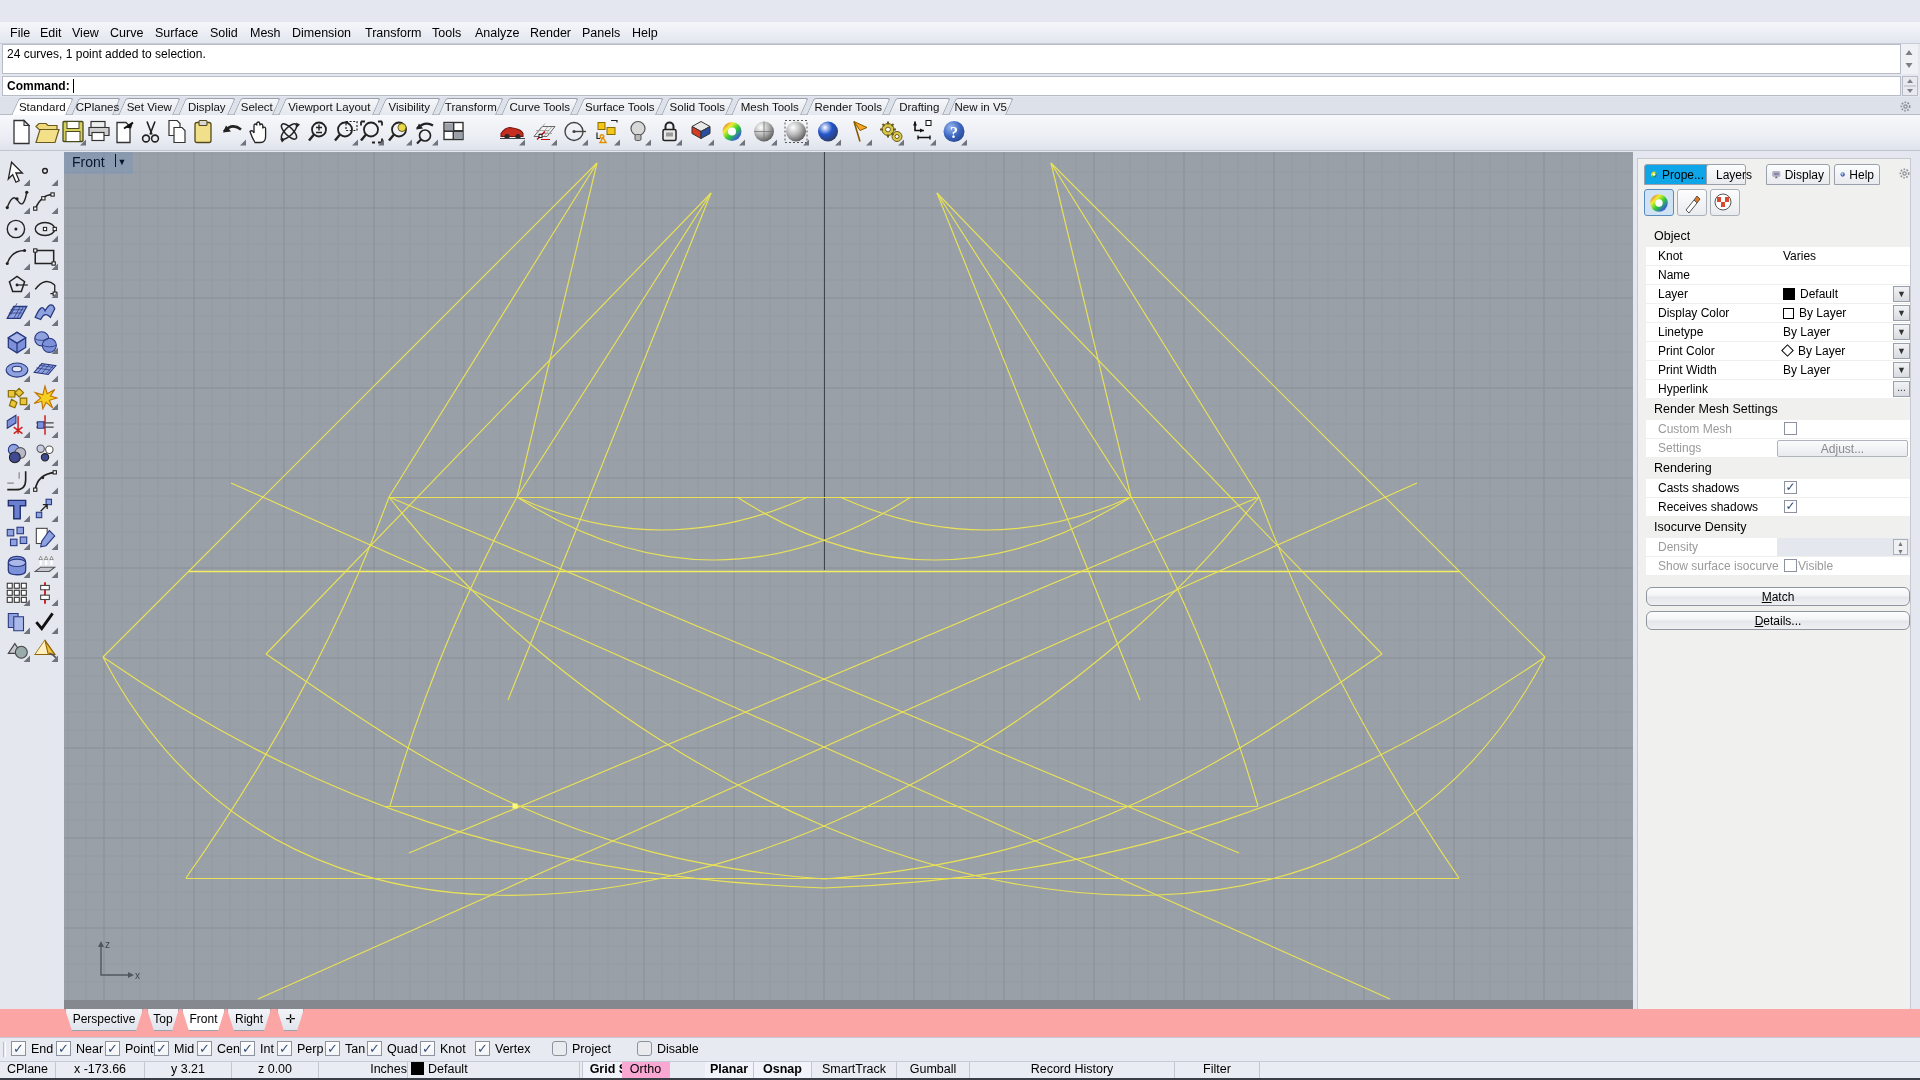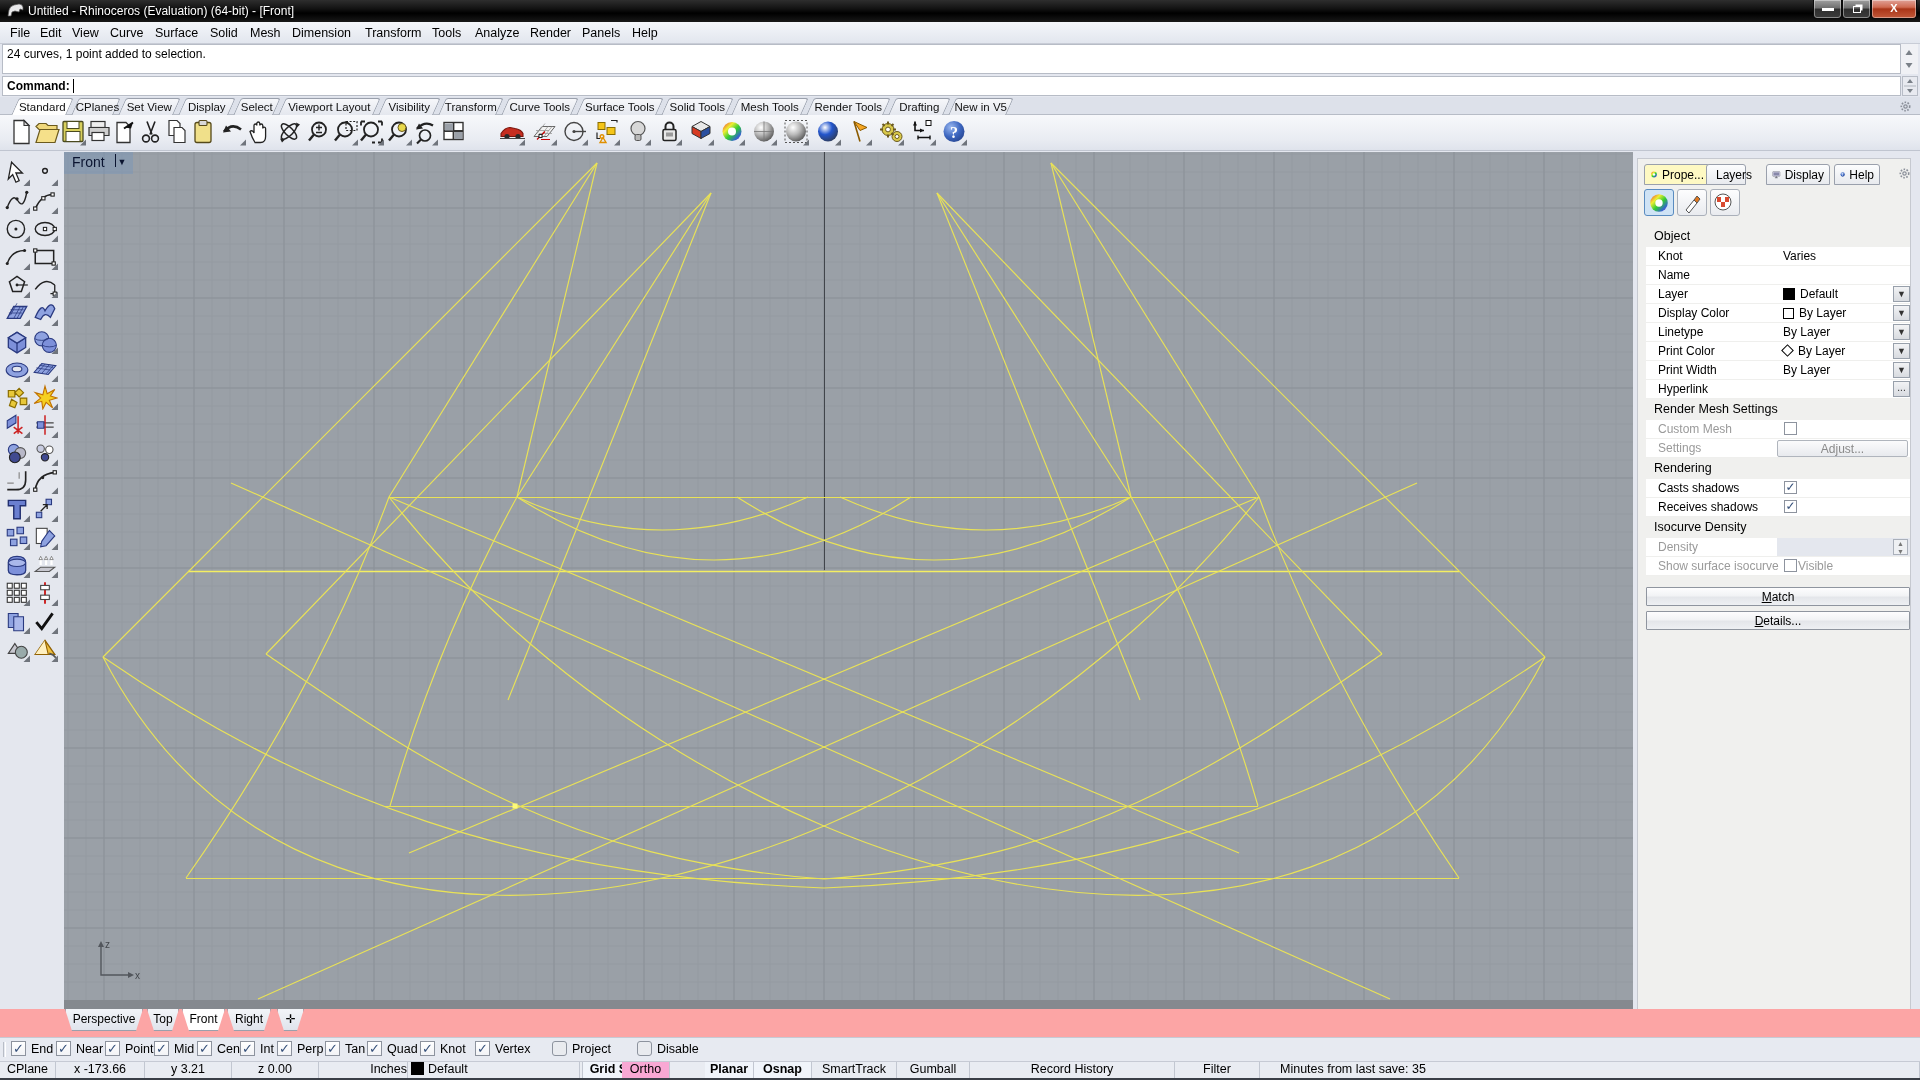--- a/index.html
+++ b/index.html
@@ -22,57 +22,46 @@
 #tbar{position:absolute;left:0;top:115px;width:1920px;height:36px;background:linear-gradient(180deg,#f7f8fb 0%,#e9ecf2 70%,#dfe3ec 100%);border-bottom:1px solid #c0c5d0}
 .tic{position:absolute;top:3px;width:27px;height:29px}
 #side{position:absolute;left:0;top:151px;width:62px;height:858px;background:#e4e7ee}
 .sic{position:absolute;width:26px;height:26px}
 #vp{position:absolute;left:64px;top:152px;width:1569px;height:848px;background:#9aa0a7;overflow:hidden}
 #vpedge{position:absolute;left:64px;top:1000px;width:1569px;height:9px;background:#85898f}
 #vplabel{position:absolute;left:0px;top:0px;height:22px;background:rgba(122,149,184,.5);color:#0a1430;font-size:14px;padding:2px 6px 0 8px}
 #gap{position:absolute;left:1633px;top:151px;width:7px;height:858px;background:#e4e7ef}
 #panel{position:absolute;left:1637px;top:158px;width:274px;height:870px;background:#f0f0ee;border:1px solid #c6c9d0}
 .ptab{position:absolute;top:5px;height:21px;background:linear-gradient(180deg,#fcfdfe,#e8eaee);border:1px solid #9aa0ac;font-size:12px;color:#000;display:flex;align-items:center;padding:0 5px;border-radius:3px 3px 0 0}
-.ptab.on{background:#fef9c3}
+.ptab.on{background:#0ea5e9}
 .pbtn{position:absolute;width:30px;height:27px;border:1px solid #aab0ba;border-radius:3px;background:linear-gradient(180deg,#fdfdfe,#e9ebef)}
 .pbtn.on{background:#cfe3f5;border-color:#5a8cc0}
 .phead{position:absolute;left:8px;width:264px;height:20px;background:#f0f0ee;font-size:12.5px;color:#000;padding:3px 0 0 8px}
 .prow{position:absolute;left:8px;width:264px;height:19px;background:#fff;border-bottom:1px solid #efefed;font-size:12px}
 .plab{position:absolute;left:12px;top:2px;color:#000;white-space:nowrap}
 .plab.dis{color:#9a9a9a}
 .pval{position:absolute;left:137px;top:2px;color:#000}
 .pdd{position:absolute;right:0px;top:1px;width:17px;height:16px;background:linear-gradient(180deg,#f2f3f5,#d8dbe0);border:1px solid #98a0ab;text-align:center;line-height:14px;font-size:9px;color:#333}
 .pbtn2{position:absolute;left:131px;width:131px;top:1px;height:17px;border:1px solid #b0b5bd;border-radius:2px;background:linear-gradient(180deg,#fbfbfc,#e8eaee);text-align:center;font-size:12px;color:#8a8a8a;line-height:16px}
-.bigbtn{position:absolute;left:8px;width:264px;height:19px;border:1px solid #8f959f;border-radius:1px;background:linear-gradient(180deg,#fdfdfe 0%,#f2f3f5 45%,#e4e6ea 55%,#eef0f3 100%);text-align:center;font-size:12px;color:#000;line-height:18px}
+.bigbtn{position:absolute;left:8px;width:264px;height:19px;border:1px solid #8f959f;border-radius:6px;background:linear-gradient(180deg,#fdfdfe 0%,#f2f3f5 45%,#e4e6ea 55%,#eef0f3 100%);text-align:center;font-size:12px;color:#000;line-height:18px}
 .cb{position:absolute;width:13px;height:13px;background:#fff;border:1px solid #8d939e}
 #btabs{position:absolute;left:0;top:1009px;width:1920px;height:29px;background:#fca5a5;border-bottom:1px solid #c6cad4}
 .btab{position:absolute;top:0;height:22px;font-size:12px;color:#000;background:linear-gradient(180deg,#f2f4f8,#e0e4ec);border:1px solid #9aa0ac;border-top:none;text-align:center;border-radius:0 0 4px 4px}
 .btab.on{background:#fff;z-index:2}
 #osnap{position:absolute;left:0;top:1038px;width:1920px;height:24px;background:#e7eaf1;border-bottom:1px solid #c6cad4;font-size:12.5px;color:#000}
 .osn{position:absolute;top:3px;display:flex;align-items:center}
 .osn .bx{width:15px;height:15px;border:1px solid #8d939e;background:linear-gradient(180deg,#fff,#f2f3f6);margin-right:5px;color:#35507a;font-size:13px;line-height:13px;text-align:center}
 .osn .bx.off{background:#e9ebef;border-radius:3px}
 #status{position:absolute;left:0;top:1062px;width:1920px;height:16px;background:#e9ecf2;font-size:12.5px;color:#000}
 .st{position:absolute;top:0px;height:16px;border-right:1px solid #c2c7d1;text-align:center;line-height:15px}
 #botedge{position:absolute;left:0;top:1078px;width:1920px;height:2px;background:#3a3f47}
 svg{display:block}
 </style></head>
 <body>
 <div id="win">
-  <div id="title">
-    <svg class="abs" style="left:7px;top:3px" width="17" height="16" viewBox="0 0 17 16">
-        <path d="M1 13 L2 7 Q3 3 7 2 L12 1 Q15 1 16 4 L16 7 L13 6 L12 9 L8 8 L5 9 L4 13 Z" fill="#e8e8ea" stroke="#555" stroke-width=".7"></path>
-      </svg>
-    <span class="txt">Untitled - Rhinoceros (Evaluation) (64-bit) - [Front]</span>
-    <div id="winbtns">
-        <div class="wb"><span style="display:inline-block;width:12px;height:3px;background:#fff;margin-top:8px"></span></div>
-        <div class="wb"><span style="display:inline-block;width:8px;height:7px;border:1.5px solid #fff;box-shadow:2px -2px 0 -0.5px #fff;margin-top:6px"></span></div>
-        <div class="wb cl" style="font-weight:bold;font-size:11px;line-height:17px">X</div>
-      </div>
-  </div>
   <div id="menu">
       <span style="left:10px">File</span>
       <span style="left:40px">Edit</span>
       <span style="left:72px">View</span>
       <span style="left:110px">Curve</span>
       <span style="left:155px">Surface</span>
       <span style="left:210px">Solid</span>
       <span style="left:250px">Mesh</span>
       <span style="left:292px">Dimension</span>
       <span style="left:365px">Transform</span>
@@ -793,16 +782,15 @@
       <div class="st" style="left:408px;width:172px;text-align:left;padding-left:3px"><span style="display:inline-block;width:13px;height:13px;background:#000;vertical-align:-2px;margin-right:4px"></span>Default</div>
       <div class="st" style="left:580px;width:3px;"></div>
       <div class="st" style="left:583px;width:74px;font-weight:bold;background:#f0f4fa;">Grid Snap</div>
       <div class="st" style="left:622px;width:48px;font-weight:normal;background:#f9a8d4;">Ortho</div>
       <div class="st" style="left:705px;width:49px;font-weight:bold;background:#f0f4fa;">Planar</div>
       <div class="st" style="left:754px;width:58px;font-weight:bold;background:#f0f4fa;">Osnap</div>
       <div class="st" style="left:812px;width:85px;">SmartTrack</div>
       <div class="st" style="left:897px;width:73px;">Gumball</div>
       <div class="st" style="left:970px;width:205px;">Record History</div>
       <div class="st" style="left:1175px;width:85px;">Filter</div>
-      <div class="st" style="left:1260px;width:660px;text-align:left;padding-left:20px;">Minutes from last save: 35</div>
     </div>
   <div id="botedge"></div>
 </div>
 
 </body></html>

